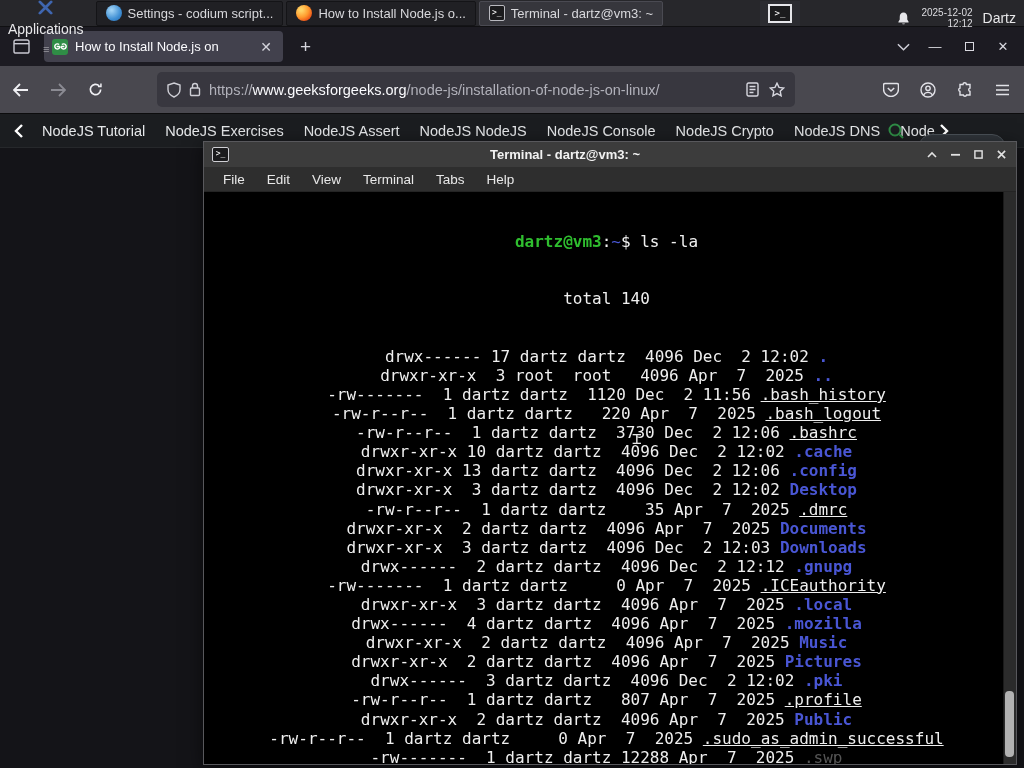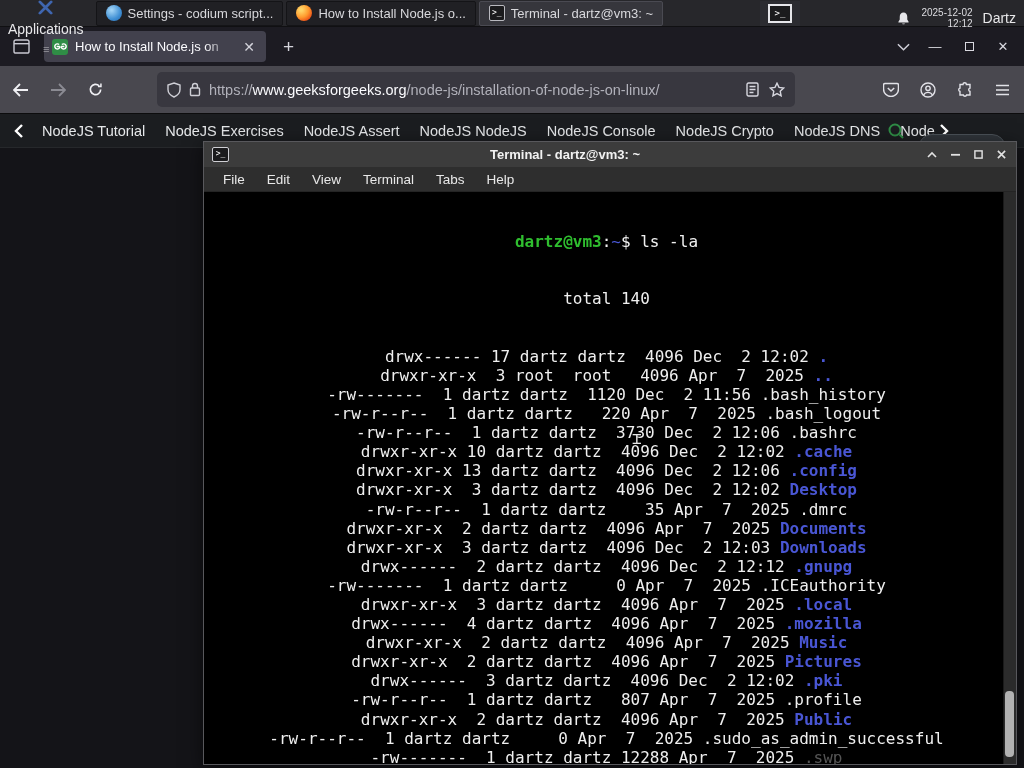--- a/index.html
+++ b/index.html
@@ -37,21 +37,21 @@
   .tray { position:absolute; right:0; top:0; height:36px; display:flex; align-items:center; gap:10px; padding-right:8px; }
   .bell { color:#e6e6ea; }
   .clock { text-align:right; color:#dcdce0; font-size:10px; line-height:11px; }
   .tray-user { color:#e8e8ea; font-size:14px; }
 
   
   .browser { position:absolute; left:0; top:27px; width:1024px; height:741px; background:#16161a; }
   .tabbar { position:relative; height:39px; background:#1c1b22; display:flex; align-items:center; }
   .ff-view { width:30px; height:28px; margin-left:6px; display:flex; align-items:center; justify-content:center; color:#c9c9d2; border-radius:4px; }
   .tab {
-    position:relative; margin-left:8px; width:222px; height:31px; background:#42414d; border-radius:4px;
+    position:relative; margin-left:8px; width:239px; height:31px; background:#42414d; border-radius:4px;
     display:flex; align-items:center; gap:7px; padding:0 8px; color:#fbfbfe; font-size:13px;
   }
   .favicon-gfg { width:16px; height:16px; border-radius:3px; background:#2f8d46; flex:0 0 16px; display:flex; align-items:center; justify-content:center; }
   .tab-title { flex:1; overflow:hidden; white-space:nowrap;
     -webkit-mask-image:linear-gradient(90deg,#000 82%,transparent); mask-image:linear-gradient(90deg,#000 82%,transparent); }
   .tab-close { color:#d4d4dc; font-size:14px; line-height:14px; padding:2px 3px; border-radius:3px; }
   .newtab { margin-left:10px; color:#d4d4dc; font-size:19px; font-weight:300; padding:0 7px; }
   .tab-spacer { flex:1; }
   .tab-right-btn { width:30px; height:28px; display:flex; align-items:center; justify-content:center; color:#cfcfd8; }
   .win-controls { display:flex; margin-right:4px; }
@@ -104,21 +104,21 @@
   .t-ctrl { width:14px; height:14px; display:flex; align-items:center; justify-content:center; color:#e2e2e2; }
   .t-menubar { height:25px; background:#2e2e2e; display:flex; align-items:center; padding-left:8px; border-bottom:1px solid #242424; }
   .t-menu-item { color:#e8e8e8; font-size:13.5px; padding:0 11px; }
   .t-content {
     position:relative; flex:1; background:#000; overflow:hidden;
     font-family:"DejaVu Sans Mono", monospace; font-size:16px; line-height:19.1px;
     color:#efefef; padding:2px 16px 0 9px; white-space:pre;
   }
   .tline { white-space:pre;text-align:center; }
   .dir { color:var(--dir-blue,#4956d4); font-weight:bold; }
-  .file { color:#efefef; }
+  .file { color:#efefef;text-decoration:underline; }
   .dim { color:var(--dim-gray,#555); }
   .p-user { color:var(--prompt-green,#2fbe2f); font-weight:bold; }
   .p-path { color:var(--dir-blue,#4956d4); }
   .t-scrolltrack { position:absolute; right:0; top:0; bottom:0; width:13px; background:#2b2b2b; border-left:1px solid #1a1a1a; }
   .t-scrollthumb { position:absolute; right:2px; bottom:7px; width:9px; height:66px; background:#b2b2b2; border-radius:4px; }
   .ibeam { position:absolute; left:632px; top:429px; z-index:50; pointer-events:none; color:#e8e8e8;
     font-family:"DejaVu Sans Mono", monospace; font-size:16px; text-shadow:0 0 2px #000; }
 </style>
 </head>
 <body>

